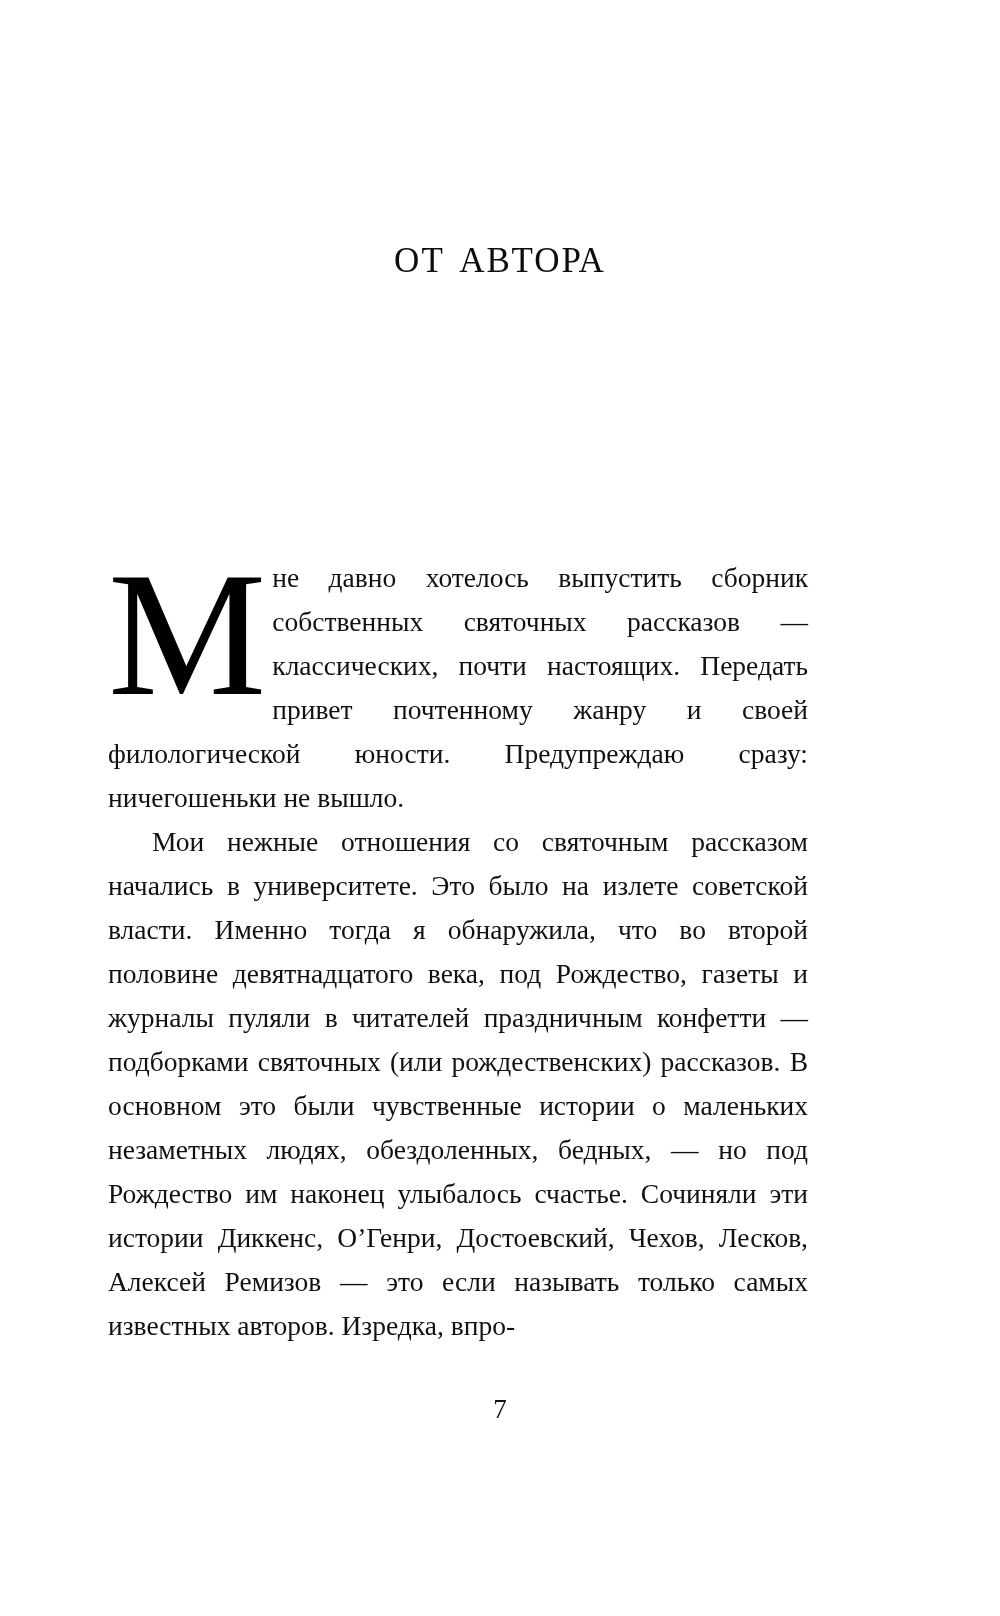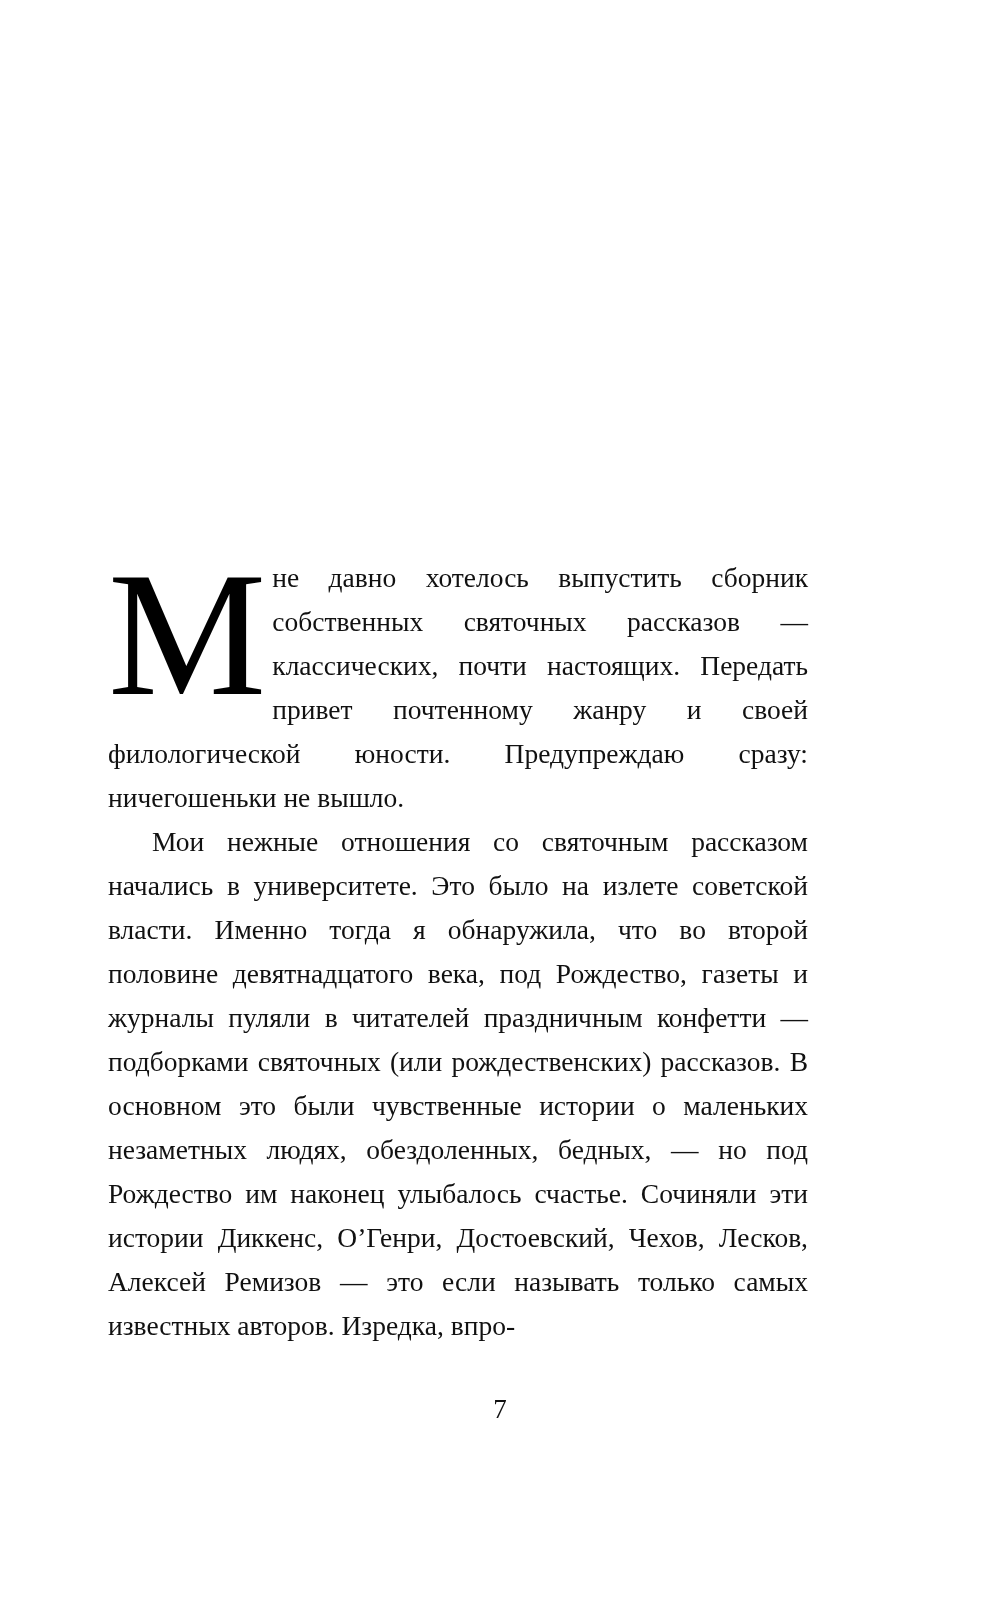--- a/index.html
+++ b/index.html
@@ -90,20 +90,21 @@
     text-align: center;
     font-size: 27px;
     color: #111111;
   }
 </style>
 </head>
 <body>
 
 <div class="page">
 
+  <h1 class="chapter-title">От автора</h1>
 
   <div class="text-block">
 
     <p class="para first"><span class="dropcap">М</span><span>не давно хотелось выпустить сборник собственных святочных рассказов — классических, почти настоящих. Передать привет почтенному жанру и своей филологической юности. Предупреждаю сразу: ничегошеньки не вышло.</span></p>
 
     <p class="para"><span>Мои нежные отношения со святочным рассказом начались в университете. Это было на излете советской власти. Именно тогда я обнаружила, что во второй половине девятнадцатого века, под Рождество, газеты и журналы пуляли в читателей праздничным конфетти — подборками святочных (или рождественских) рассказов. В основном это были чувственные истории о маленьких незаметных людях, обездоленных, бедных, — но под Рождество им наконец улыбалось счастье. Сочиняли эти истории Диккенс, О’Генри, Достоевский, Чехов, Лесков, Алексей Ремизов — это если называть только самых известных авторов. Изредка, впро-</span></p>
 
   </div>
 
   <div class="page-number">7</div>

